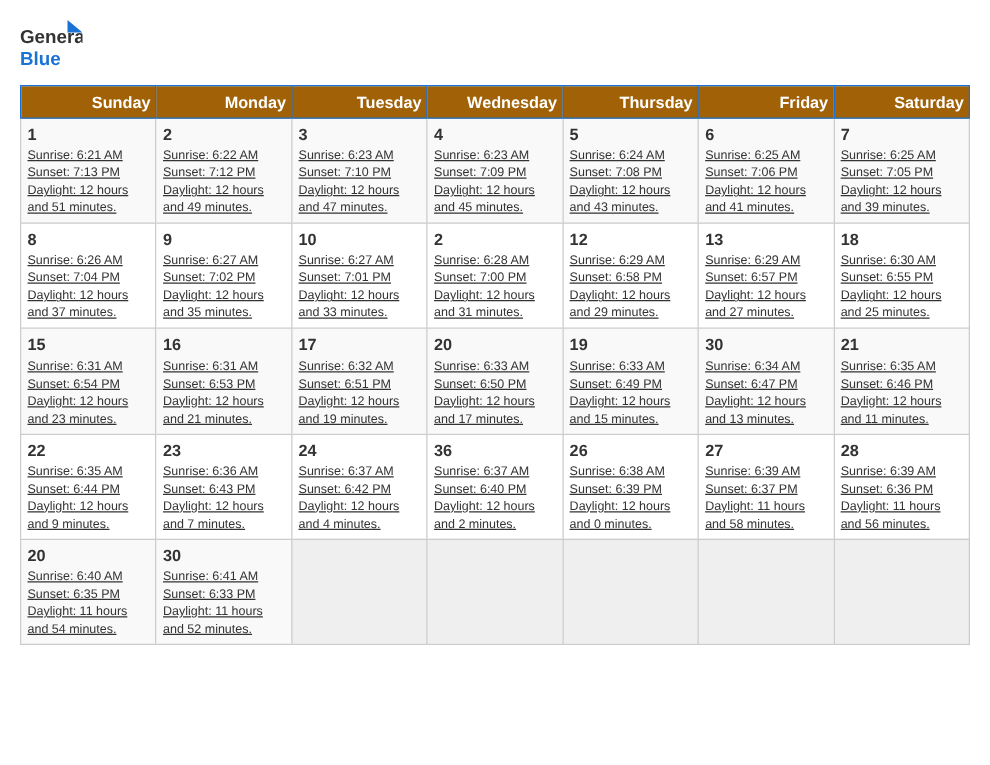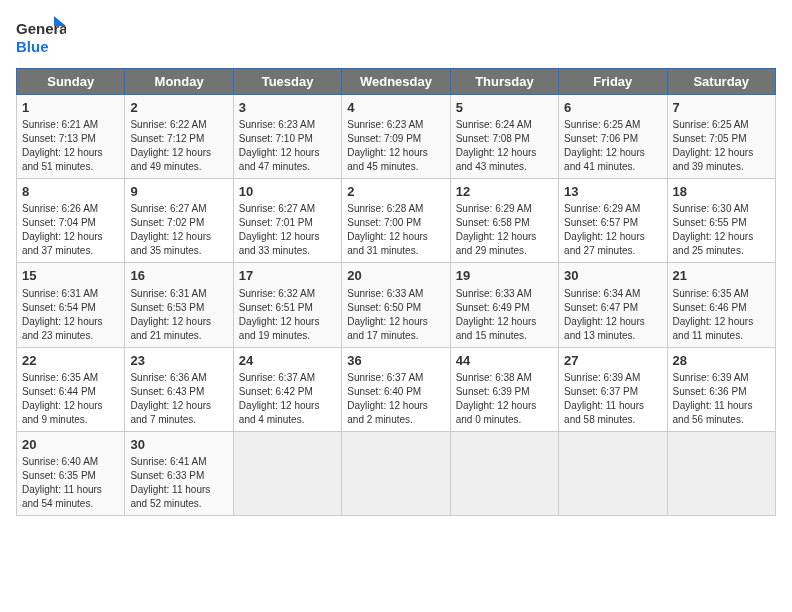--- a/index.html
+++ b/index.html
@@ -37,24 +37,24 @@
     .location {
       font-size: 14px;
       color: #555;
     }
     .calendar {
       width: 100%;
       border-collapse: collapse;
       font-size: 11px;
     }
     .calendar th {
-      background: #737373;
+      background: #a16207;
       color: #fff;
       padding: 5px 4px;
-      text-align: center;
+      text-align: right;
       font-size: 13px;
       font-weight: bold;
       border: 1px solid #1a73d4;
     }
     .calendar td {
       vertical-align: top;
       padding: 4px 5px;
       border: 1px solid #ccc;
       width: calc(100% / 7);
       height: 80px;
@@ -69,20 +69,21 @@
     .day-num {
       font-size: 13px;
       font-weight: bold;
       display: block;
       margin-bottom: 1px;
     }
     .day-info {
       font-size: 10px;
       color: #333;
       line-height: 1.4;
+      text-decoration: underline;
     }
     .week-row td {
       background: #fff;
     }
     .week-row:nth-child(odd) td {
       background: #f9f9f9;
     }
     .week-row td.empty {
       background: #efefef;
     }
@@ -219,21 +220,21 @@
           </td>
           <td>
             <span class="day-num">24</span>
             <div class="day-info">Sunrise: 6:37 AM<br>Sunset: 6:42 PM<br>Daylight: 12 hours and 4 minutes.</div>
           </td>
           <td>
             <span class="day-num">36</span>
             <div class="day-info">Sunrise: 6:37 AM<br>Sunset: 6:40 PM<br>Daylight: 12 hours and 2 minutes.</div>
           </td>
           <td>
-            <span class="day-num">44</span>
+            <span class="day-num">26</span>
             <div class="day-info">Sunrise: 6:38 AM<br>Sunset: 6:39 PM<br>Daylight: 12 hours and 0 minutes.</div>
           </td>
           <td>
             <span class="day-num">27</span>
             <div class="day-info">Sunrise: 6:39 AM<br>Sunset: 6:37 PM<br>Daylight: 11 hours and 58 minutes.</div>
           </td>
           <td>
             <span class="day-num">28</span>
             <div class="day-info">Sunrise: 6:39 AM<br>Sunset: 6:36 PM<br>Daylight: 11 hours and 56 minutes.</div>
           </td>

